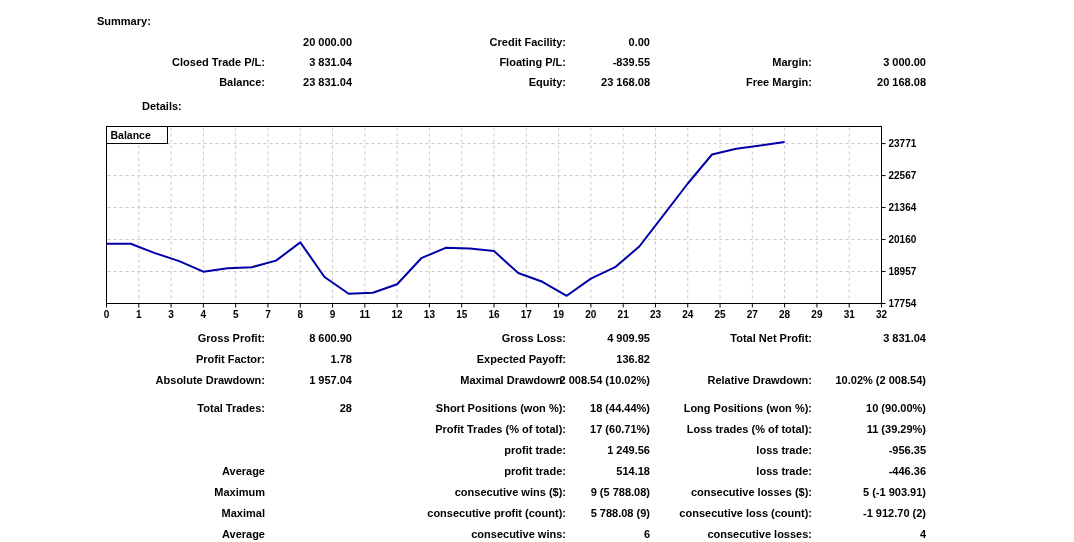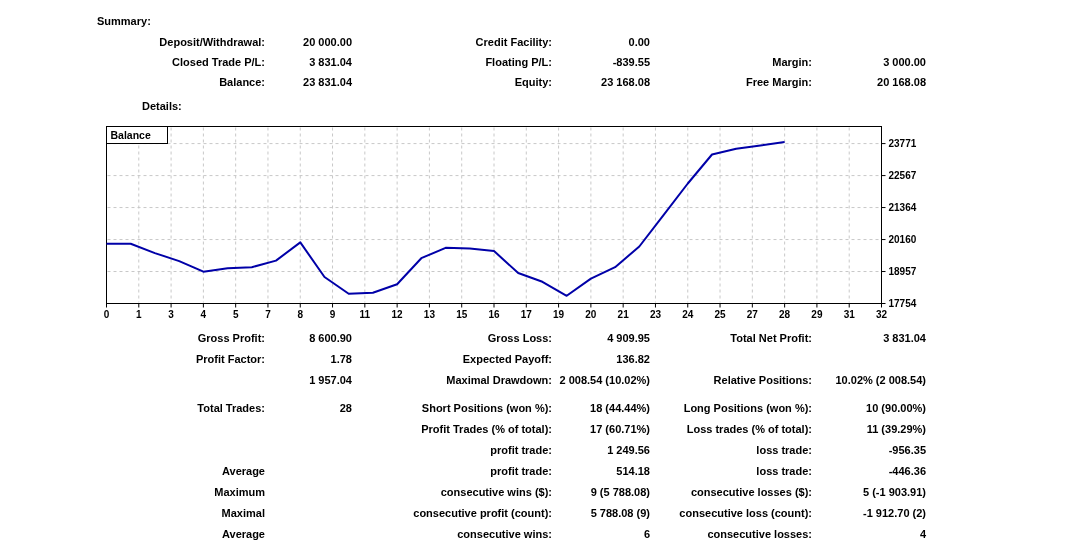--- a/index.html
+++ b/index.html
@@ -8,35 +8,34 @@
     font-family:"Liberation Sans",sans-serif;font-size:11px;font-weight:bold;color:#000;
     overflow:hidden;
   }
   .heading{position:absolute;left:97px;white-space:nowrap;}
   #summary-heading{top:15px;}
   #details-heading{top:100px;padding-left:45px;}
   .srow{position:absolute;left:0;width:1074px;height:14px;}
   .srow span{position:absolute;text-align:right;white-space:nowrap;display:block;}
   .c0l{left:40px;width:225px;}
   .c0v{left:268px;width:84px;}
-  .c1l{left:358px;width:194px;}
+  .c1l{left:372px;width:194px;}
   .c1v{left:556px;width:94px;}
   .c2l{left:658px;width:154px;}
   .c2v{left:816px;width:110px;}
   #chart-svg{position:absolute;left:0;top:0;}
 </style>
 </head>
 <body>
 
 <div class="heading" id="summary-heading">Summary:</div>
 <div class="heading" id="details-heading">Details:</div>
 
 <div id="summary-rows">
     <div class="srow" style="top: 36px;">
-      <span class="c0l">Deposit/Withdrawal:</span>
       <span class="c0v">20 000.00</span>
       <span class="c1l">Credit Facility:</span>
       <span class="c1v">0.00</span>
     </div>
     <div class="srow" style="top: 56px;">
       <span class="c0l">Closed Trade P/L:</span>
       <span class="c0v">3 831.04</span>
       <span class="c1l">Floating P/L:</span>
       <span class="c1v">-839.55</span>
       <span class="c2l">Margin:</span>
@@ -159,24 +158,25 @@
       <span class="c2l">Total Net Profit:</span>
       <span class="c2v">3 831.04</span>
     </div>
     <div class="srow" style="top: 353px;">
       <span class="c0l">Profit Factor:</span>
       <span class="c0v">1.78</span>
       <span class="c1l">Expected Payoff:</span>
       <span class="c1v">136.82</span>
     </div>
     <div class="srow" style="top: 374px;">
+      <span class="c0l">Absolute Drawdown:</span>
       <span class="c0v">1 957.04</span>
       <span class="c1l">Maximal Drawdown:</span>
       <span class="c1v">2 008.54 (10.02%)</span>
-      <span class="c2l">Relative Positions:</span>
+      <span class="c2l">Relative Drawdown:</span>
       <span class="c2v">10.02% (2 008.54)</span>
     </div>
     <div class="srow" style="top: 402px;">
       <span class="c0l">Total Trades:</span>
       <span class="c0v">28</span>
       <span class="c1l">Short Positions (won %):</span>
       <span class="c1v">18 (44.44%)</span>
       <span class="c2l">Long Positions (won %):</span>
       <span class="c2v">10 (90.00%)</span>
     </div>

